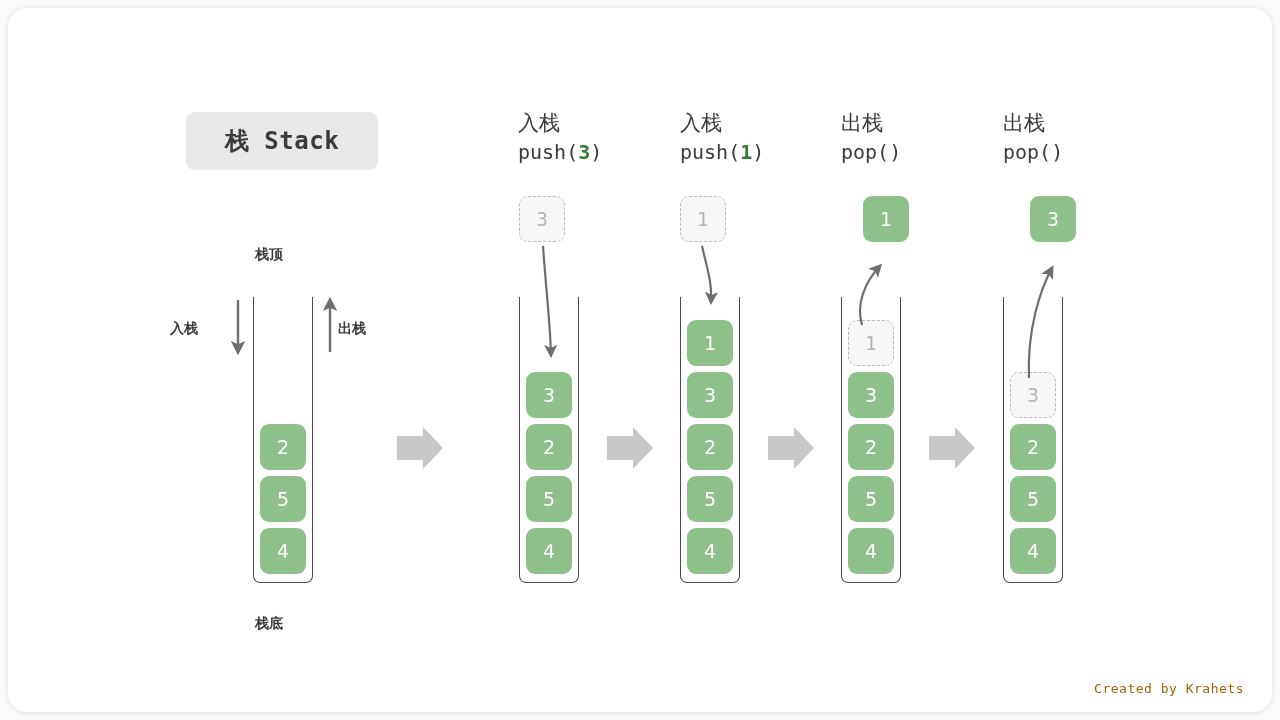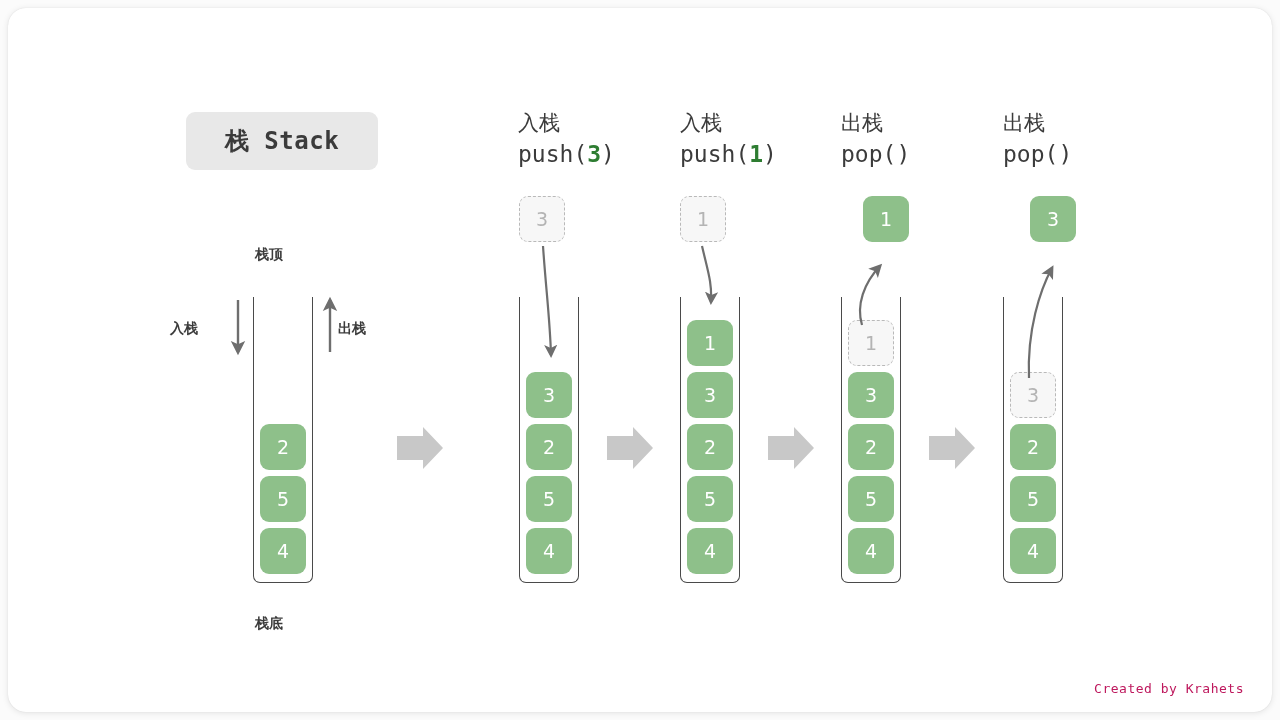--- a/index.html
+++ b/index.html
@@ -67,21 +67,21 @@
   }
   .col-header .cn {
     display: block;
     font-family: "DejaVu Sans", "Liberation Sans", sans-serif;
     font-size: 21px;
     color: #3b3b3b;
   }
   .col-header .code {
     display: block;
     font-family: "DejaVu Sans Mono", "Liberation Mono", monospace;
-    font-size: 23px;
+    font-size: 20px;
     color: #3b3b3b;
   }
   .col-header .code .num {
     color: #2e7d32;
     font-weight: bold;
   }
 
   
   .stack-wrap {
     position: absolute;
@@ -141,21 +141,21 @@
     pointer-events: none;
   }
 
   
   .credit {
     position: absolute;
     right: 36px;
     bottom: 24px;
     font-family: "DejaVu Sans Mono", "Liberation Mono", monospace;
     font-size: 13px;
-    color: #be185d;
+    color: #a16207;
     letter-spacing: 0.5px;
   }
 </style>
 </head>
 <body>
 
 <div id="canvas">
   <div class="card"></div>
 
   <div class="title-badge">栈 Stack</div>

